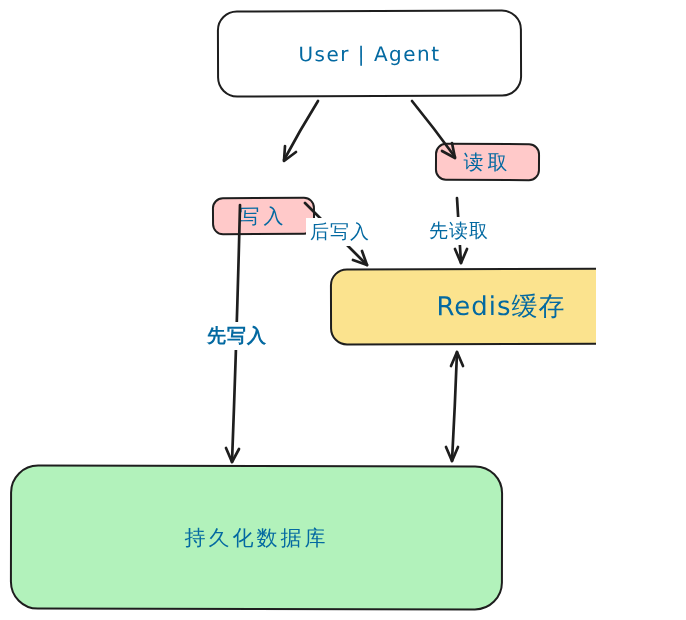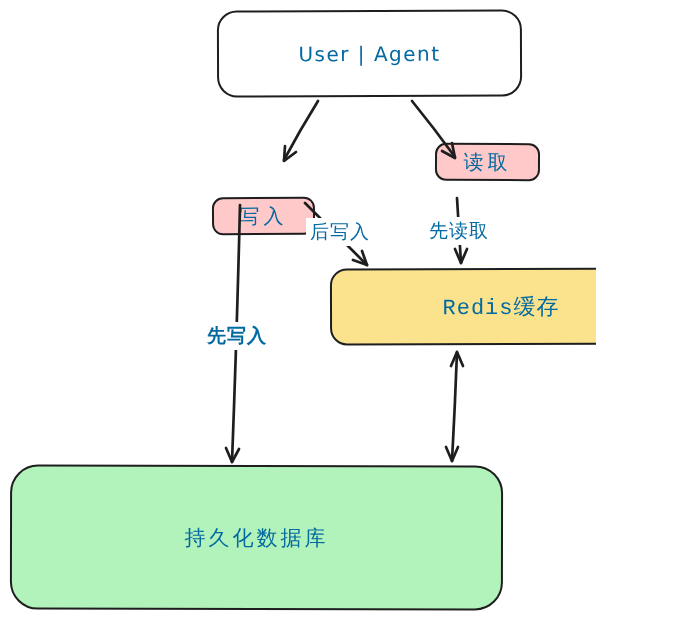--- a/index.html
+++ b/index.html
@@ -37,23 +37,22 @@
   #node-read {
     left: 403px; top: 143px; width: 105px; height: 38px;
     border-radius: 11px; background: #ffc9c9;
     font-size: 20px; letter-spacing: 4px; font-weight: 500;
     transform: rotate(0.3deg);
     margin-left: 32px;
   }
   #node-redis {
     left: 330px; top: 268px; width: 342px; height: 77px;
     border-radius: 17px; background: #fbe38e;
-    font-size: 22px; letter-spacing: 1px;
+    font-size: 26px; letter-spacing: 1px;
     transform: rotate(-0.15deg);
-    font-family: Liberation Mono, monospace;
   }
   #node-db {
     left: 10px; top: 465px; width: 493px; height: 145px;
     border-radius: 28px; background: #b2f2bb;
     font-size: 21px; letter-spacing: 3px;
     transform: rotate(0.1deg);
     text-align: right;
   }
   svg.edges {
     position: absolute; left: 0; top: 0;

